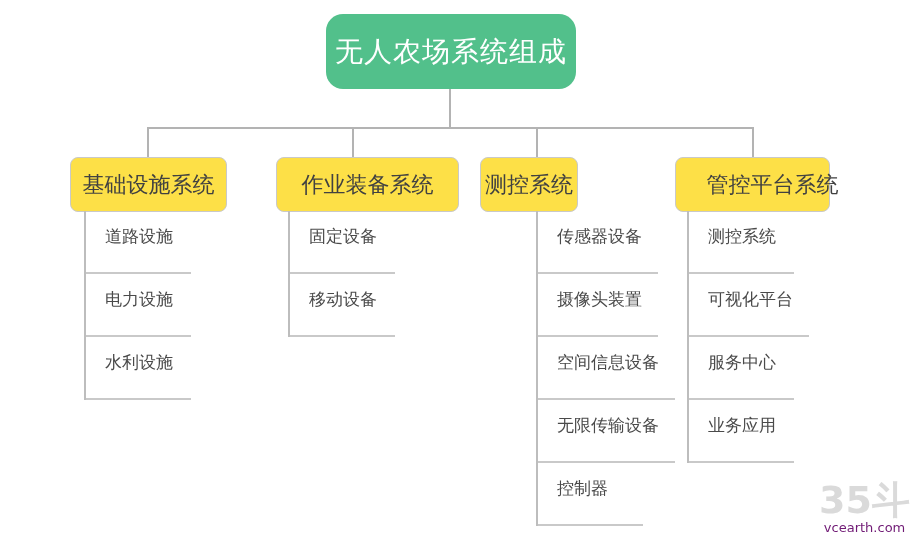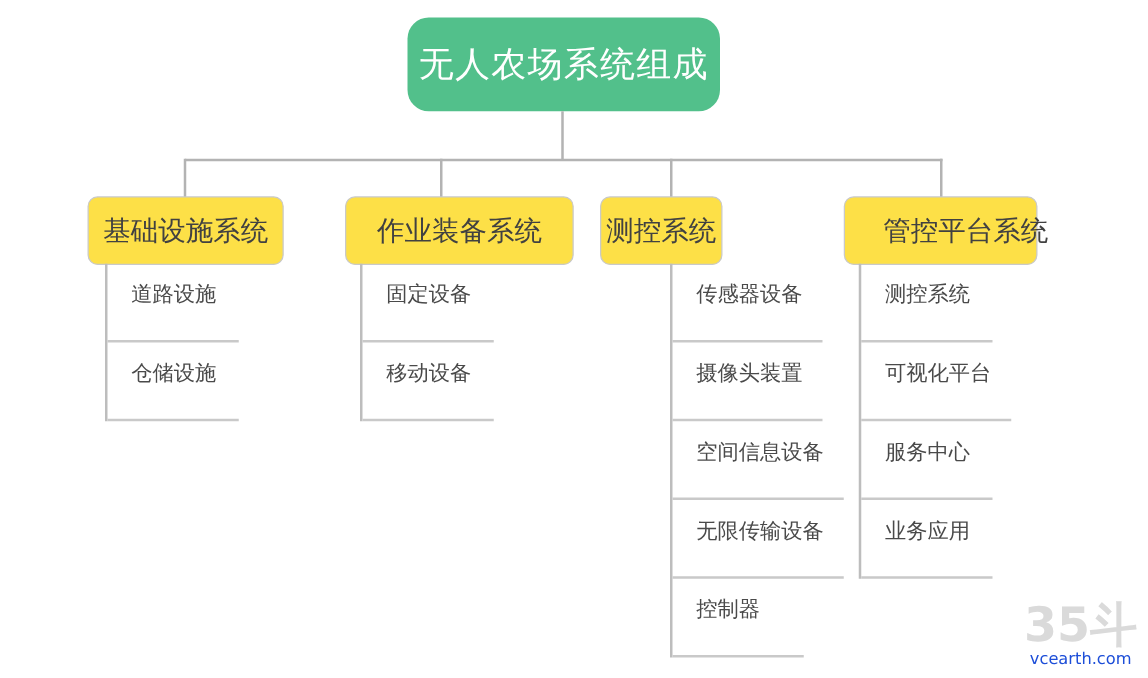--- a/index.html
+++ b/index.html
@@ -52,21 +52,21 @@
     color: #4a4a4a; font-size: 17px; line-height: 25px; white-space: nowrap;
   }
   .leaf > span { padding-bottom: 23px; display: block; text-align: right; }
 
   
   .watermark {
     position: absolute; right: 8px; bottom: 6px; text-align: center;
     user-select: none;
   }
   .wm-logo { font-size: 38px; font-weight: bold; color: #dadada; line-height: 40px; letter-spacing: 0px; }
-  .wm-url  { font-size: 13px; color: #1d4ed8; line-height: 16px; }
+  .wm-url  { font-size: 13px; color: #701a75; line-height: 16px; }
 </style>
 </head>
 <body>
 
 <div class="canvas">
 
   <div class="root-box">无人农场系统组成</div>
 
   <div class="line root-stub"></div>
   <div class="line h-line"></div>
@@ -78,21 +78,24 @@
   <div class="branch-box bb-0">基础设施系统</div>
   <div class="branch-box bb-1">作业装备系统</div>
   <div class="branch-box bb-2">测控系统</div>
   <div class="branch-box bb-3">管控平台系统</div>
 
   <div class="leaf-col col-0">
     <div class="leaf">
         <span>道路设施</span>
       </div>
     <div class="leaf">
-        <span>仓储设施</span>
+        <span>电力设施</span>
+      </div>
+    <div class="leaf">
+        <span>水利设施</span>
       </div>
   </div>
 
   <div class="leaf-col col-1">
     <div class="leaf">
         <span>固定设备</span>
       </div>
     <div class="leaf">
         <span>移动设备</span>
       </div>

